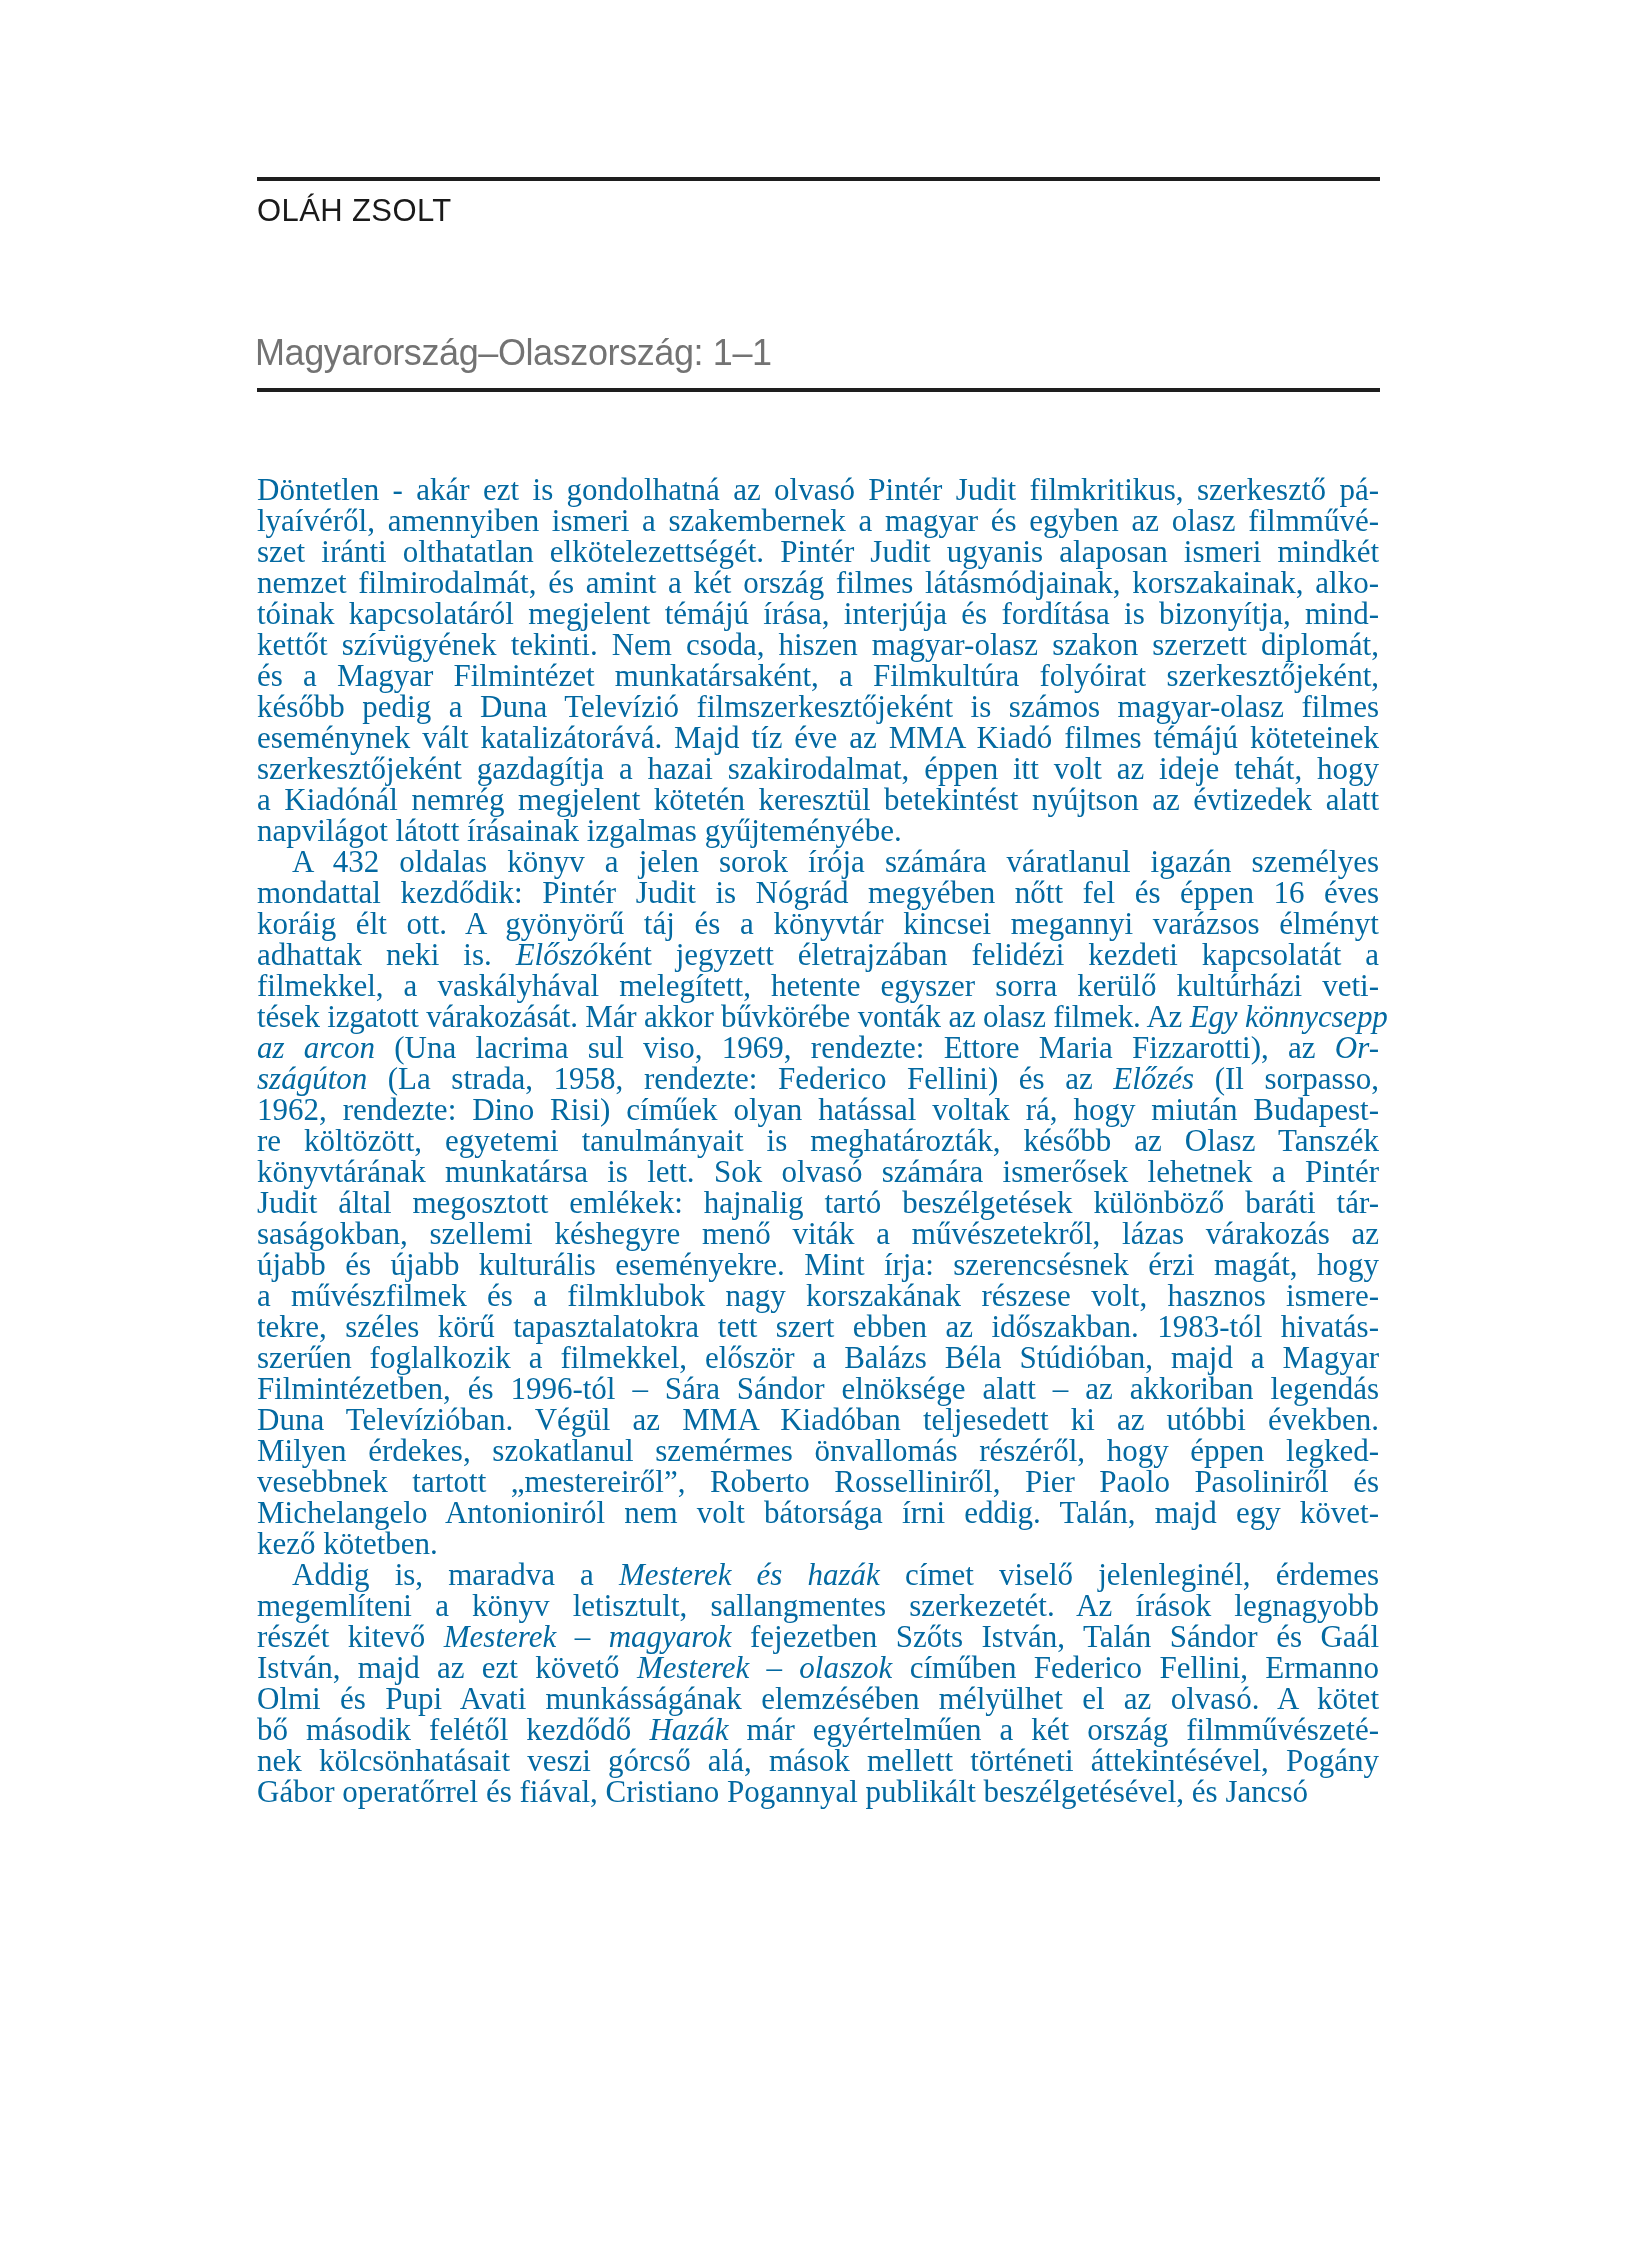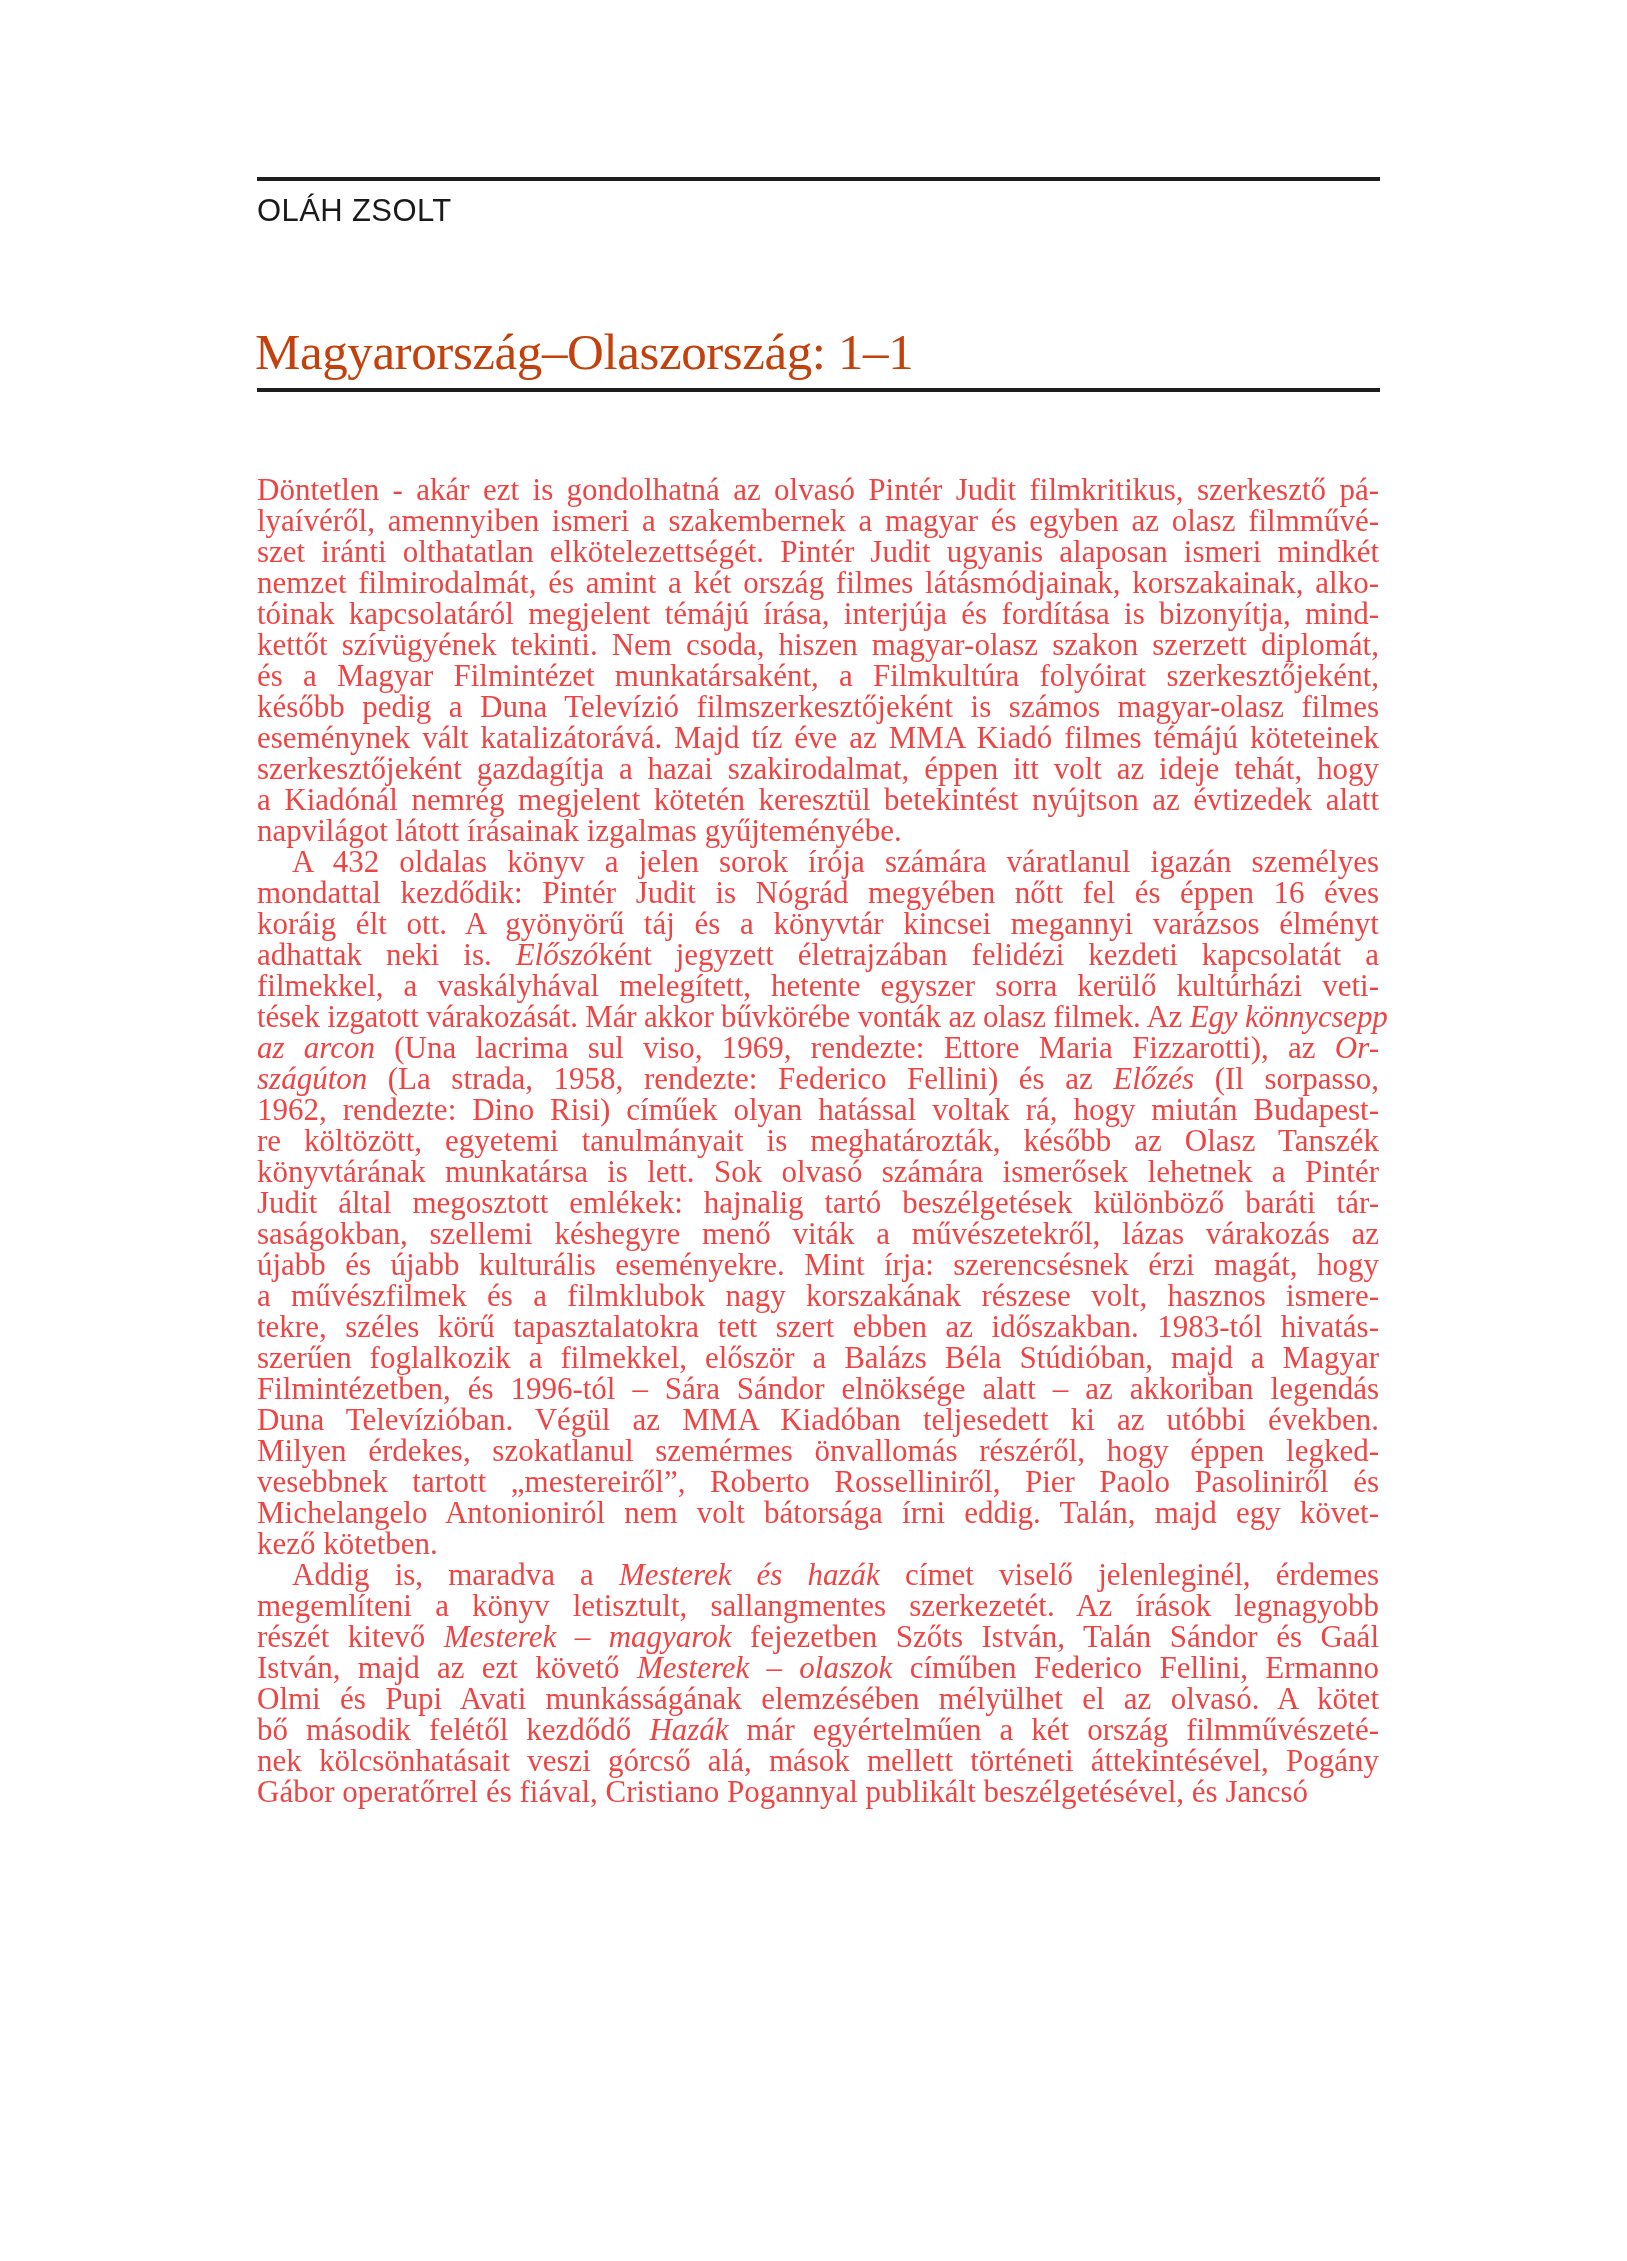--- a/index.html
+++ b/index.html
@@ -1,22 +1,22 @@
 <!DOCTYPE html>
 <html style="font-size:12.3px"><head>
 <meta charset="utf-8">
 <style>
   html, body { margin: 0; padding: 0; background: #ffffff; }
   body { width: 1628px; height: 2261px; position: relative; overflow: hidden; }
   .page { position: absolute; left: 0; top: 0; width: 1628px; height: 2261px; background: #fff; }
   .rule-top { position: absolute; left: 257px; top: 177px; width: 1123px; height: 3.8px; background: #1e1e1e; }
   .author { position: absolute; left: 257px; top: 193px; font-family: "Liberation Sans", sans-serif; font-size: 31px; color: #1a1a1a; letter-spacing: 0.4px; line-height: 35px; white-space: nowrap; }
-  .title { position: absolute; left: 255px; top: 322px; font-family: Liberation Serif, serif; font-size: 51px; color: #c2410c; line-height: 61px; white-space: nowrap; letter-spacing: -0.4px; }
+  .title { position: absolute; left: 255px; top: 322px; font-family: Liberation Sans, sans-serif; font-size: 36px; color: #737373; line-height: 61px; white-space: nowrap; letter-spacing: -0.4px; }
   .rule-title { position: absolute; left: 257px; top: 388px; width: 1123px; height: 3.8px; background: #1e1e1e; }
-  .body { position: absolute; left: 257px; top: 474px; width: 1122px; font-family: "Liberation Serif", serif; font-size: 31px; color: #ef4444; }
+  .body { position: absolute; left: 257px; top: 474px; width: 1122px; font-family: "Liberation Serif", serif; font-size: 31px; color: #0369a1; }
   .line { display: block; height: 31px; line-height: 31px; white-space: nowrap; text-align: justify; text-align-last: justify; overflow: visible; }
   .line.last { text-align-last: left; }
   .line.indent { padding-left: 35px; }
   .line span.it { font-style: italic; margin-top: 28px; }
 </style>
 </head>
 <body>
 
 <div class="page">
   <div class="rule-top"></div>

